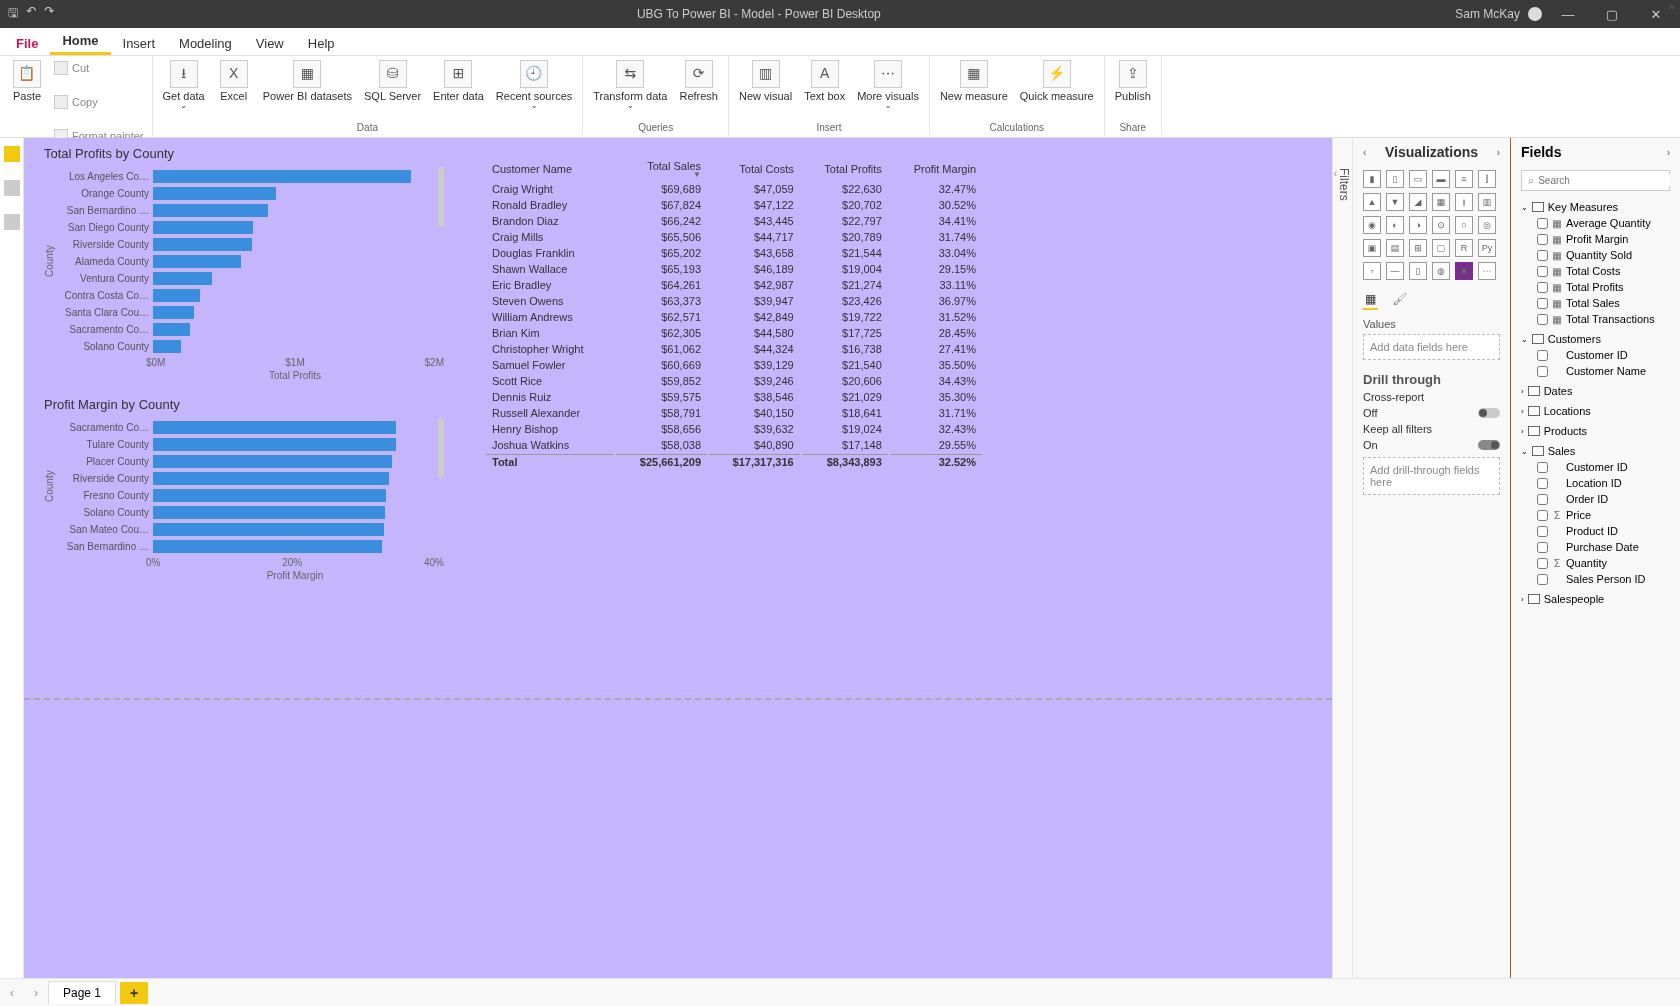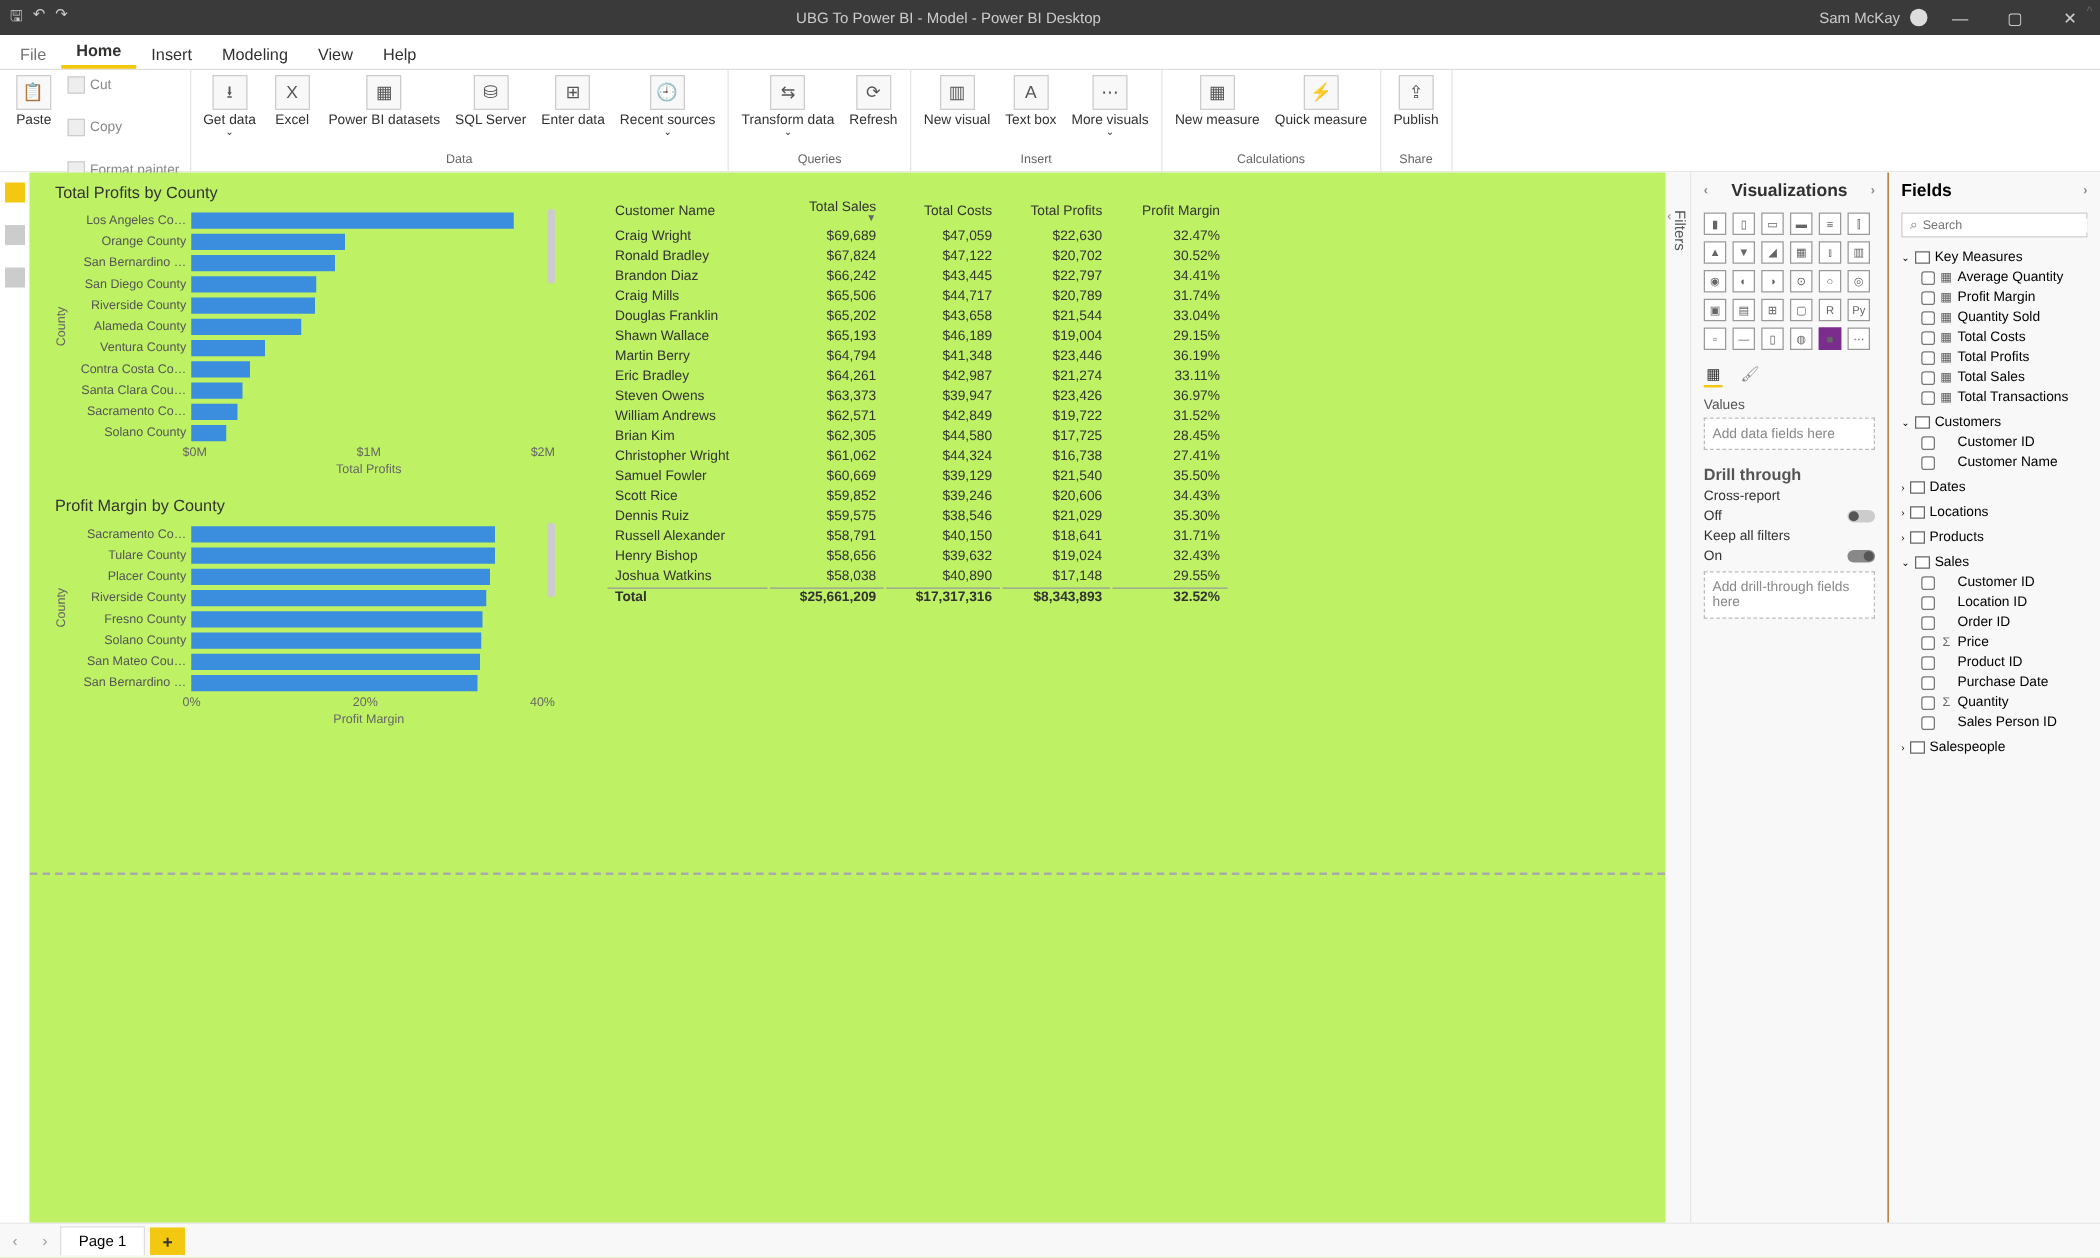--- a/index.html
+++ b/index.html
@@ -10,38 +10,38 @@
 .titlebar .qat { display: flex; gap: 8px; padding: 0 8px; }
 .titlebar .qat span { cursor: pointer; }
 .titlebar .title { flex: 1; text-align: center; }
 .titlebar .user { display: flex; align-items: center; gap: 8px; padding-right: 6px; }
 .titlebar .winbtn { width: 36px; text-align: center; cursor: pointer; font-size: 13px; }
 .avatar { width: 14px; height: 14px; border-radius: 50%; background: #ddd; display: inline-block; }
 
 
 .ribbon-tabs { background: #fff; border-bottom: 1px solid #e1dfdd; height: 28px; display: flex; align-items: flex-end; padding-left: 4px; font-size: 13px; }
 .ribbon-tabs .tab { padding: 4px 12px; cursor: pointer; color: #323130; }
-.ribbon-tabs .tab.file { color: #737373; }
+.ribbon-tabs .tab.file { color: #be185d; font-weight: bold; }
 .ribbon-tabs .tab.active { border-bottom: 3px solid #f2c811; font-weight: 600; }
 
 
 .ribbon { background: #fff; border-bottom: 1px solid #e1dfdd; height: 82px; display: flex; font-size: 11px; color: #323130; }
 .ribbon-group { border-right: 1px solid #e5e5e5; padding: 2px 6px; display: flex; flex-direction: column; justify-content: space-between; height: 100%; }
 .ribbon-group .label { text-align: center; font-size: 10px; color: #666; padding-bottom: 2px; }
 .ribbon-items { display: flex; gap: 4px; flex: 1; align-items: flex-start; }
 .rbtn { display: flex; flex-direction: column; align-items: center; justify-content: flex-start; padding: 2px 4px; cursor: pointer; text-align: center; line-height: 1.1; min-width: 42px; }
 .rbtn .icon-box { width: 28px; height: 28px; background: #f8f8f8; border: 1px solid #ccc; margin-bottom: 2px; display: flex; align-items: center; justify-content: center; font-size: 14px; color: #555; }
 .rbtn-small { display: flex; align-items: center; gap: 4px; font-size: 11px; padding: 1px 2px; color: #888; cursor: pointer; }
 .rbtn-small .small-icon { width: 14px; height: 14px; background: #eee; border: 1px solid #ccc; }
 
 
 .main { display: flex; height: calc(100% - 28px - 28px - 82px - 28px); background: #fff; }
 .left-rail { width: 24px; background: #fff; border-right: 1px solid #e5e5e5; display: flex; flex-direction: column; align-items: center; padding-top: 8px; gap: 18px; }
 .left-rail .rail-icon { width: 16px; height: 16px; background: #ccc; cursor: pointer; }
-.canvas { flex: 1; background: #bef264; overflow: hidden; padding: 8px 20px; position: relative; }
+.canvas { flex: 1; background: #c4b5fd; overflow: hidden; padding: 8px 20px; position: relative; }
 
 
 .vtitle { font-size: 13px; color: #333; font-weight: 400; margin-bottom: 6px; }
 
 
 .bar-chart { margin-bottom: 16px; }
 .bars-area { display: flex; }
 .y-axis-label { writing-mode: vertical-rl; transform: rotate(180deg); font-size: 10px; color: #666; text-align: center; }
 .bars { flex: 1; }
 .bar-row { display: flex; align-items: center; height: 16px; margin: 1px 0; font-size: 10px; color: #555; }
@@ -437,27 +437,20 @@
             <td class="num">$43,658</td>
             <td class="num">$21,544</td>
             <td class="num">33.04%</td>
           </tr>
           <tr>
             <td>Shawn Wallace</td>
             <td class="num">$65,193</td>
             <td class="num">$46,189</td>
             <td class="num">$19,004</td>
             <td class="num">29.15%</td>
-          </tr>
-          <tr>
-            <td>Martin Berry</td>
-            <td class="num">$64,794</td>
-            <td class="num">$41,348</td>
-            <td class="num">$23,446</td>
-            <td class="num">36.19%</td>
           </tr>
           <tr>
             <td>Eric Bradley</td>
             <td class="num">$64,261</td>
             <td class="num">$42,987</td>
             <td class="num">$21,274</td>
             <td class="num">33.11%</td>
           </tr>
           <tr>
             <td>Steven Owens</td>

